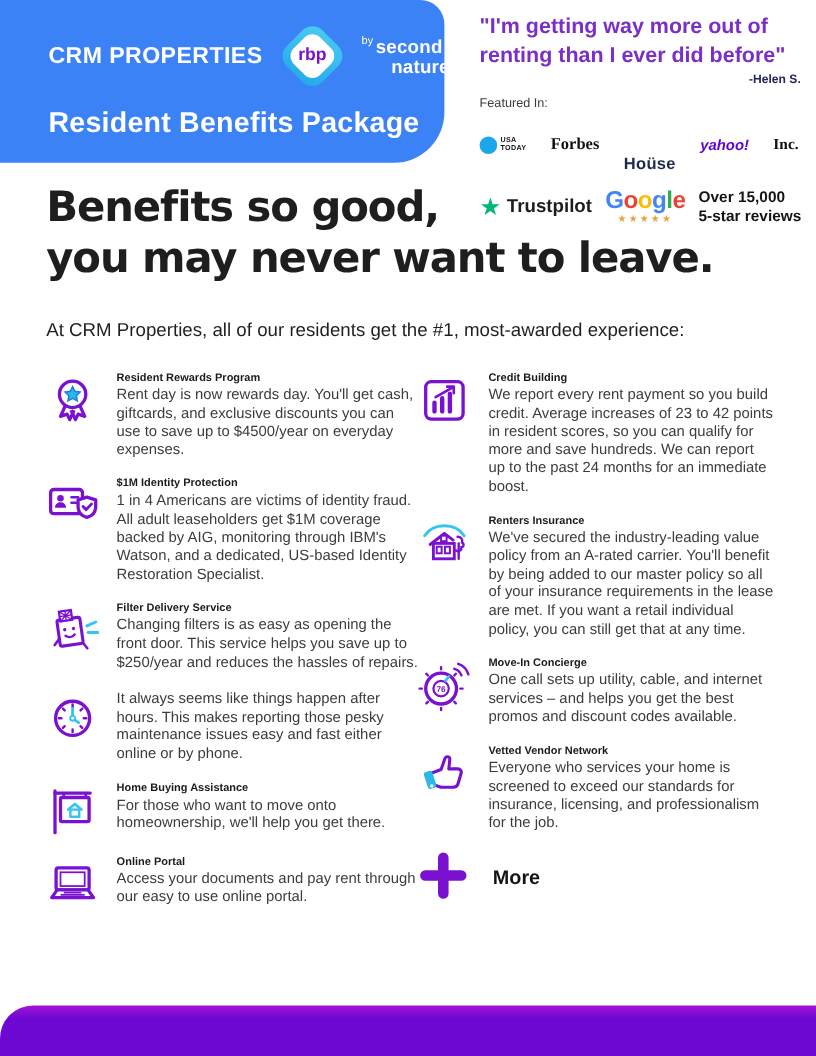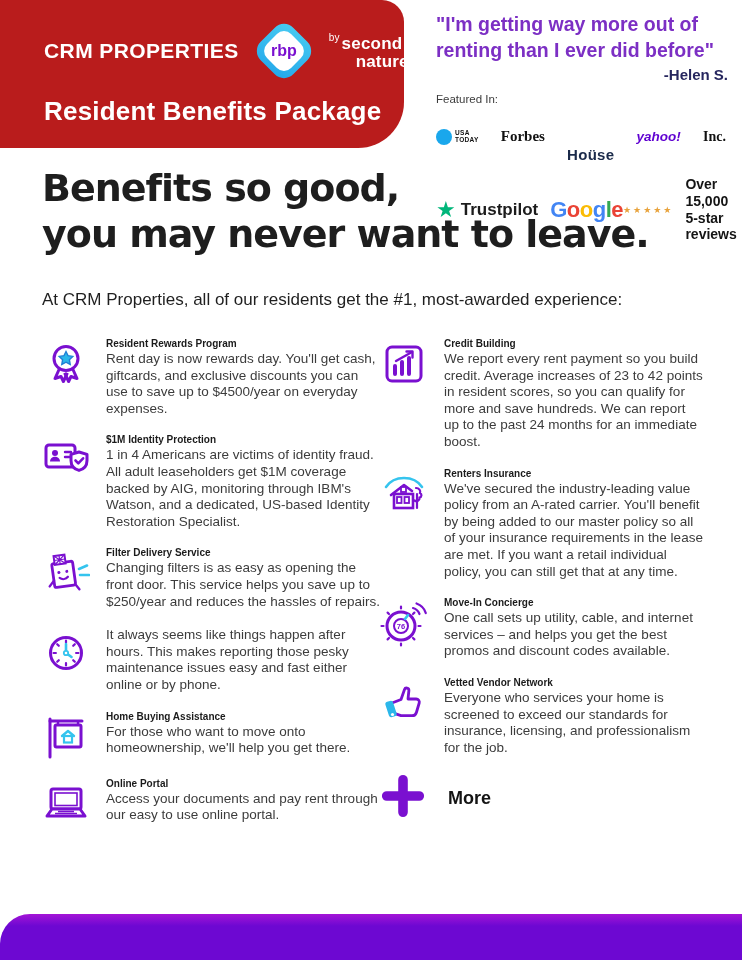--- a/index.html
+++ b/index.html
@@ -5,21 +5,21 @@
   * { margin:0; padding:0; box-sizing:border-box; }
   body { background:#e9e9e9; font-family:"Liberation Sans", sans-serif; }
   .page {
     position:relative; width:742px; height:960px; margin:0 auto;
     background:#ffffff; overflow:hidden;
   }
 
   
   .header-box {
     position:absolute; left:0; top:0; width:404px; height:148px;
-    background:#b91c1c; color:#fff;
+    background:#3b82f6; color:#fff;
     border-radius:0 22px 46px 0;
   }
   .brand-row { position:absolute; left:44px; top:22px; display:flex; align-items:center; gap:16px; }
   .brand-name { font-size:21px; font-weight:bold; letter-spacing:.4px; white-space:nowrap; }
   .rbp-badge { position:relative; width:58px; height:58px; }
   .rbp-diamond {
     position:absolute; inset:6px; border-radius:13px;
     background:linear-gradient(160deg,#49ccf2 0%,#23a7ea 100%);
     transform:rotate(45deg);
   }
@@ -29,35 +29,35 @@
   }
   .rbp-inner span { transform:rotate(-45deg); color:#7a10d0; font-weight:bold; font-size:16px; }
   .sn-logo { font-weight:bold; font-size:17px; line-height:1; letter-spacing:.2px; }
   .sn-logo .by { font-size:10px; vertical-align:8px; margin-right:2px; font-weight:normal; }
   .sn-nature { margin-left:27px; margin-top:1px; }
   .package-title { position:absolute; left:44px; top:96px; font-size:26px; font-weight:bold; letter-spacing:.2px; }
 
   
   .testimonial { position:absolute; left:436px; top:12px; width:296px; }
   .quote { color:#7c2fc4; font-size:19.5px; font-weight:600; line-height:1.32; }
-  .attribution { text-align:right; color:#26265e; font-weight:bold; font-size:15px; margin-top:3px; padding-right:4px; }
+  .attribution { text-align:right; color:#26265e; font-weight:bold; font-size:11px; margin-top:3px; padding-right:4px; }
   .featured-label { margin-top:10px; font-size:11.5px; color:#3c3c3c; }
   .logo-row { display:flex; align-items:center; justify-content:space-between; margin-top:5px; padding-right:6px; }
   .usatoday { display:flex; align-items:center; gap:3px; }
   .usatoday-circle { width:16px; height:16px; border-radius:50%; background:#1aa7ec; }
   .usatoday-text { font-size:6.5px; font-weight:bold; color:#111; line-height:1.05; letter-spacing:.3px; }
   .forbes { font-family:"Liberation Serif", serif; font-weight:bold; font-size:15px; color:#111; }
   .house { font-weight:bold; font-size:15px; color:#1b2a4a; letter-spacing:.3px;margin-top:36px; }
   .yahoo { font-style:italic; font-weight:800; font-size:13.5px; color:#5f01d1; }
   .inc { font-family:"Liberation Serif", serif; font-weight:bold; font-size:14px; color:#111; }
   .review-row { display:flex; align-items:center; margin-top:13px; gap:12px; }
   .trustpilot { display:flex; align-items:center; gap:5px; }
   .tp-star { color:#00b67a; font-size:22px; line-height:1; }
   .tp-name { font-size:17px; font-weight:600; color:#1c1c1c; }
-  .google-block { display:flex; align-items:center; line-height:1; }
+  .google-block { display:flex; flex-direction:column; align-items:center; line-height:1; }
   .google-word { font-size:22px; font-weight:bold; letter-spacing:-.5px; }
   .google-stars { color:#e8a33d; font-size:9px; letter-spacing:2px; margin-top:2px; }
   .reviews { font-size:14px; font-weight:bold; color:#141414; line-height:1.18; }
 
   
   .headline {
     position:absolute; left:42px; top:166px;
     font-family:"DejaVu Sans","Liberation Sans",sans-serif;
     font-weight:bold; font-size:38px; color:#1e1e1e;
     line-height:1.2; letter-spacing:-1px;

